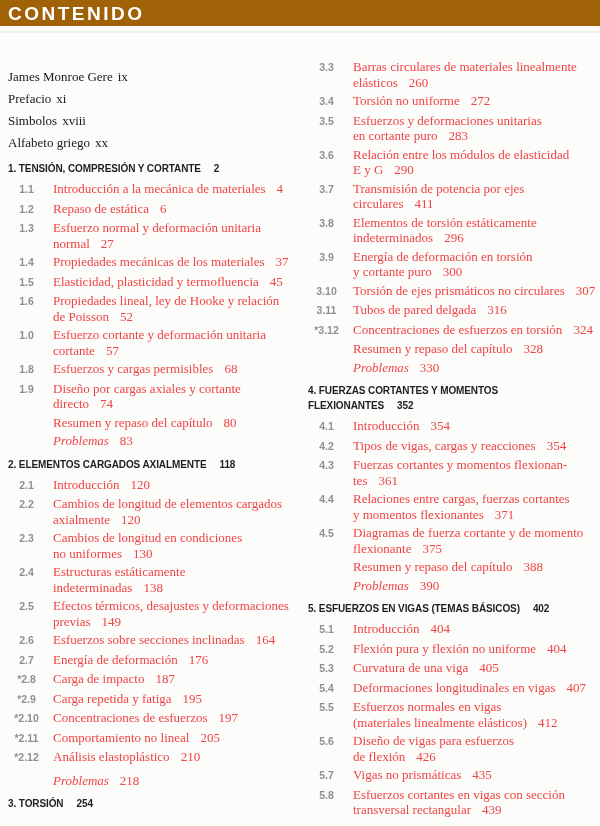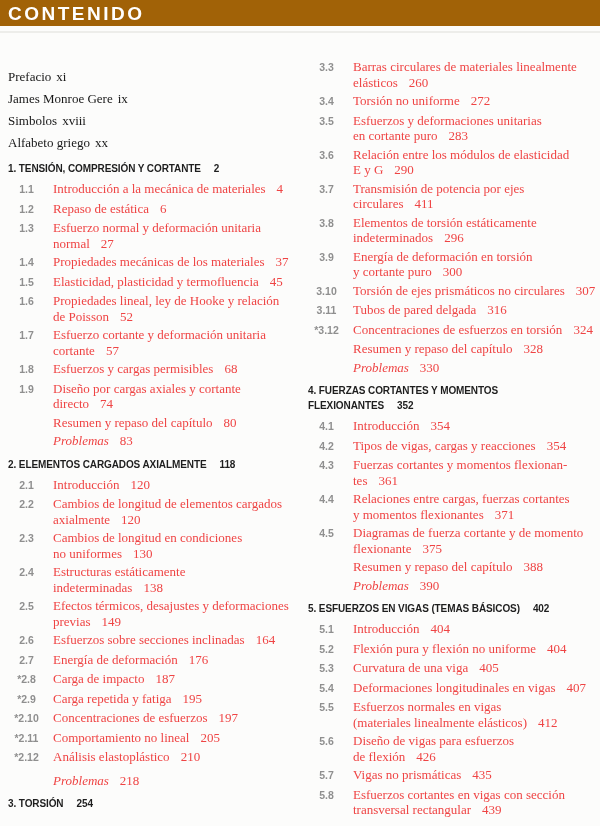--- a/index.html
+++ b/index.html
@@ -95,22 +95,22 @@
 </head>
 <body>
 
 <div class="page">
   <div class="header-bar">
     <span class="page-title">CONTENIDO</span>
   </div>
   <div class="header-rule"></div>
   <div class="columns">
     <div class="col col-left" id="col-left">
+        <div class="front-line front-block"><span>James Monroe Gere</span><span class="fm-page">ix</span></div>
         <div class="front-line front-block"><span>Prefacio</span><span class="fm-page">xi</span></div>
-        <div class="front-line front-block"><span>James Monroe Gere</span><span class="fm-page">ix</span></div>
         <div class="front-line front-block"><span>Simbolos</span><span class="fm-page">xviii</span></div>
         <div class="front-line front-block"><span>Alfabeto griego</span><span class="fm-page">xx</span></div>
         <div class="chapter">
           <div class="ch-line"><span>1. TENSIÓN, COMPRESIÓN Y CORTANTE</span><span class="ch-page">2</span></div>
         </div>
         <div class="item">
           <div class="item-num">1.1</div>
           <div class="item-text">
             <div class="item-line"><span>Introducción a la mecánica de materiales</span><span class="item-page">4</span></div>
           </div>
@@ -141,21 +141,21 @@
           </div>
         </div>
         <div class="item">
           <div class="item-num">1.6</div>
           <div class="item-text">
             <div class="item-line"><span>Propiedades lineal, ley de Hooke y relación</span></div>
             <div class="item-line"><span>de Poisson</span><span class="item-page">52</span></div>
           </div>
         </div>
         <div class="item">
-          <div class="item-num">1.7</div>
+          <div class="item-num">1.0</div>
           <div class="item-text">
             <div class="item-line"><span>Esfuerzo cortante y deformación unitaria</span></div>
             <div class="item-line"><span>cortante</span><span class="item-page">57</span></div>
           </div>
         </div>
         <div class="item">
           <div class="item-num">1.8</div>
           <div class="item-text">
             <div class="item-line"><span>Esfuerzos y cargas permisibles</span><span class="item-page">68</span></div>
           </div>

